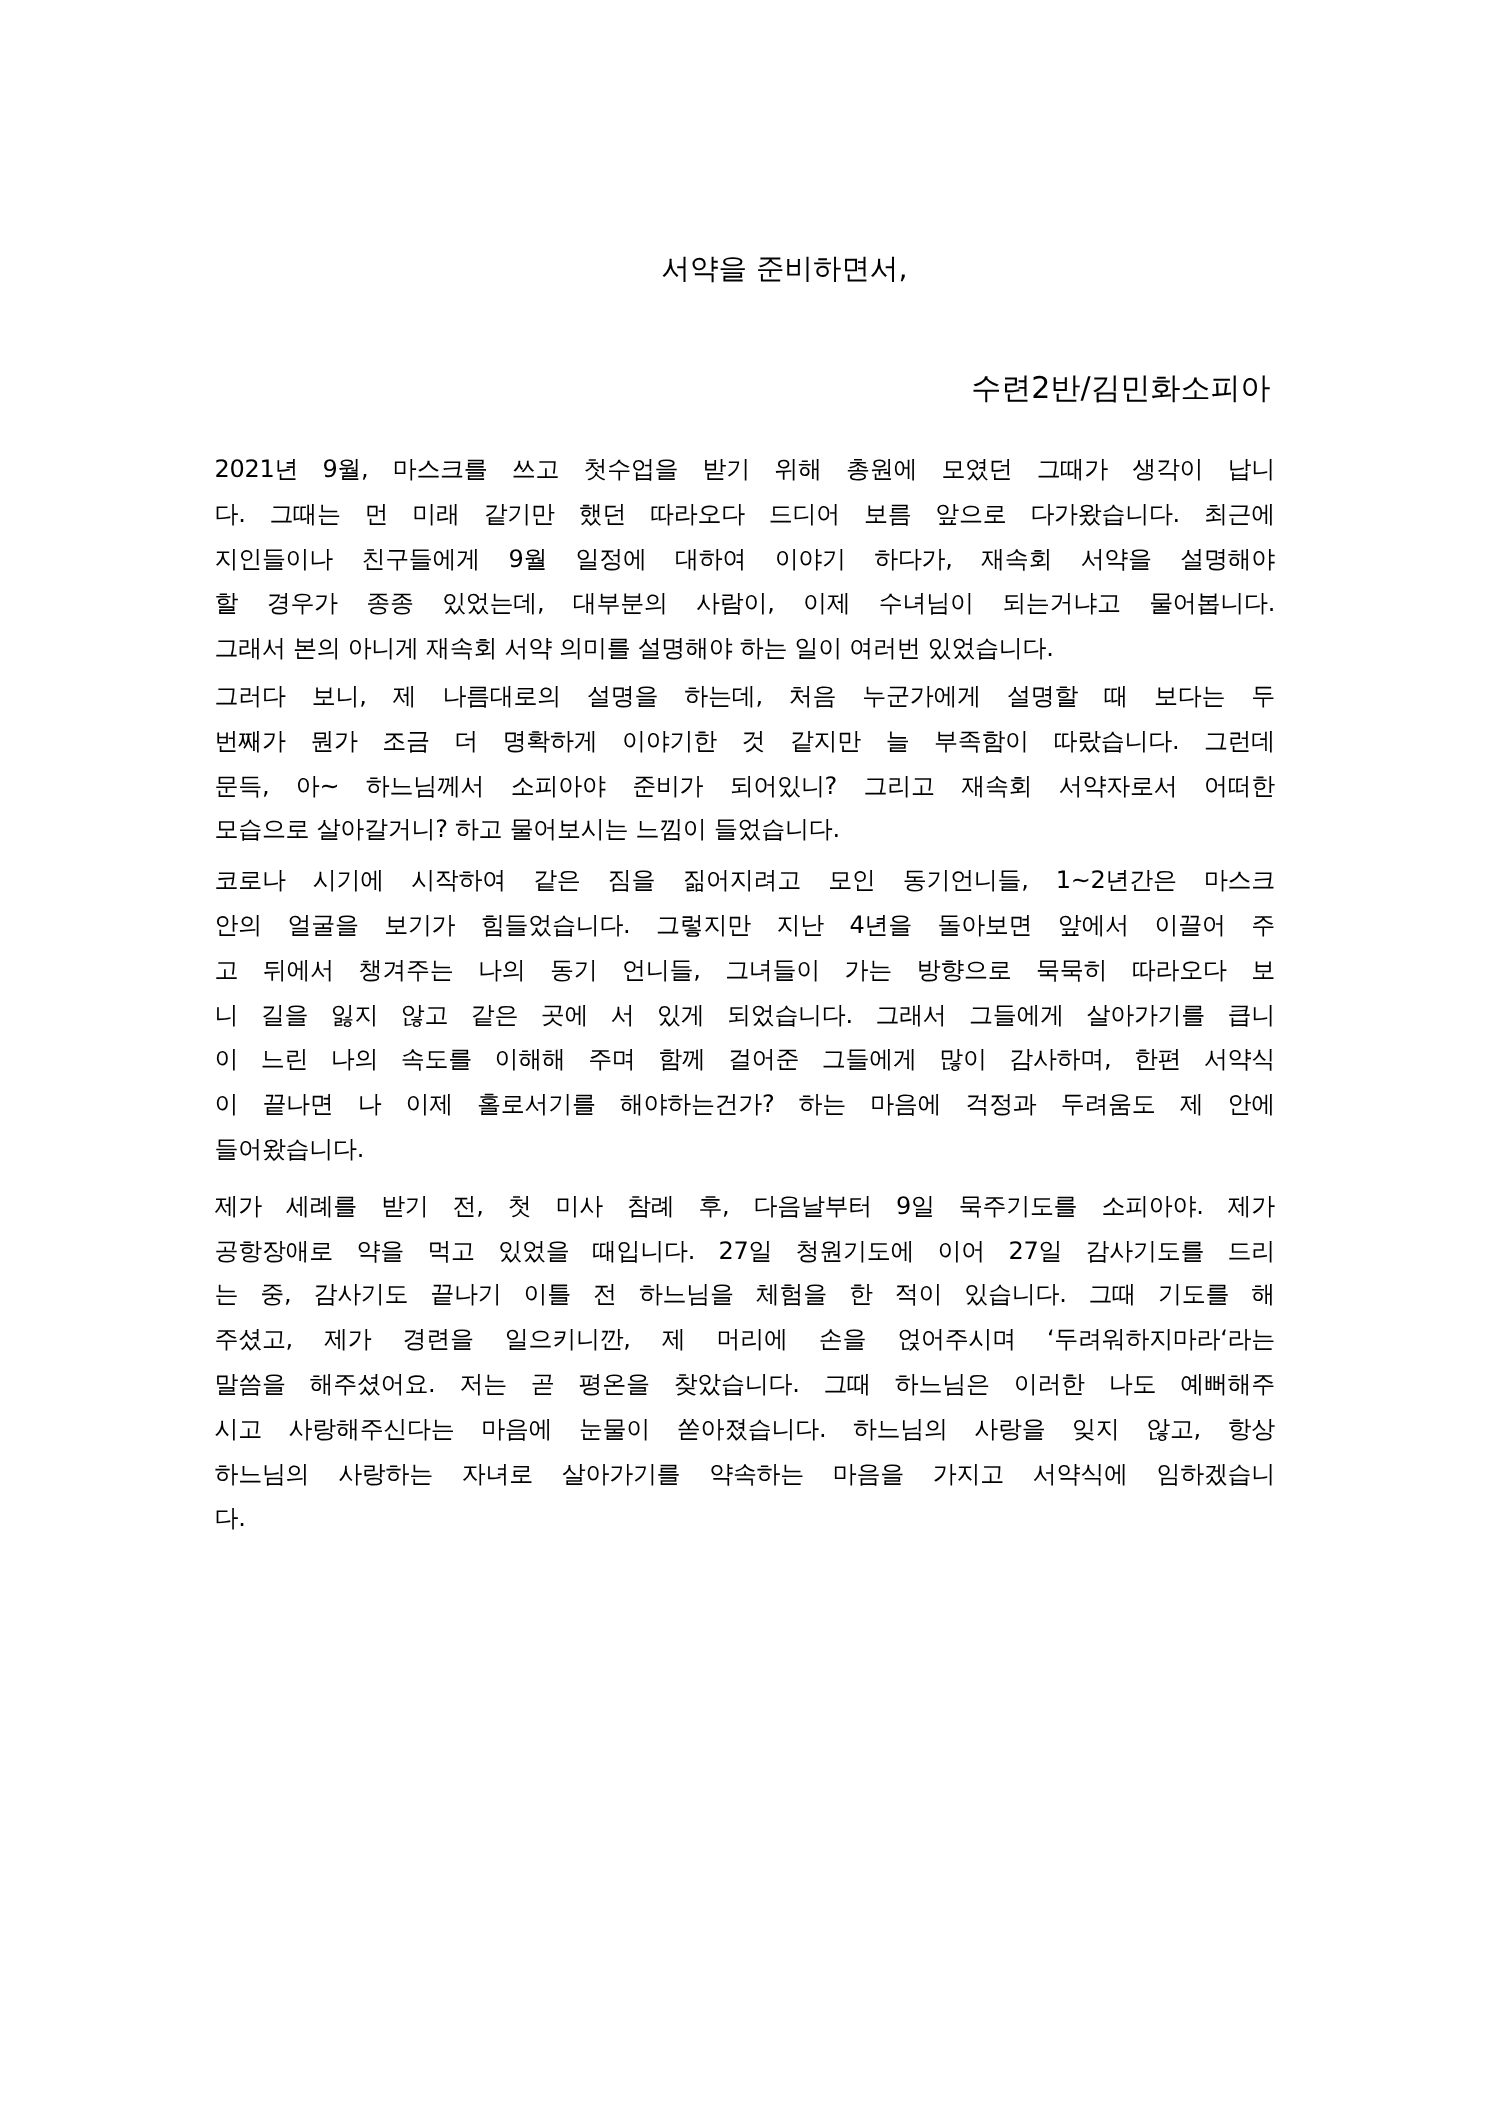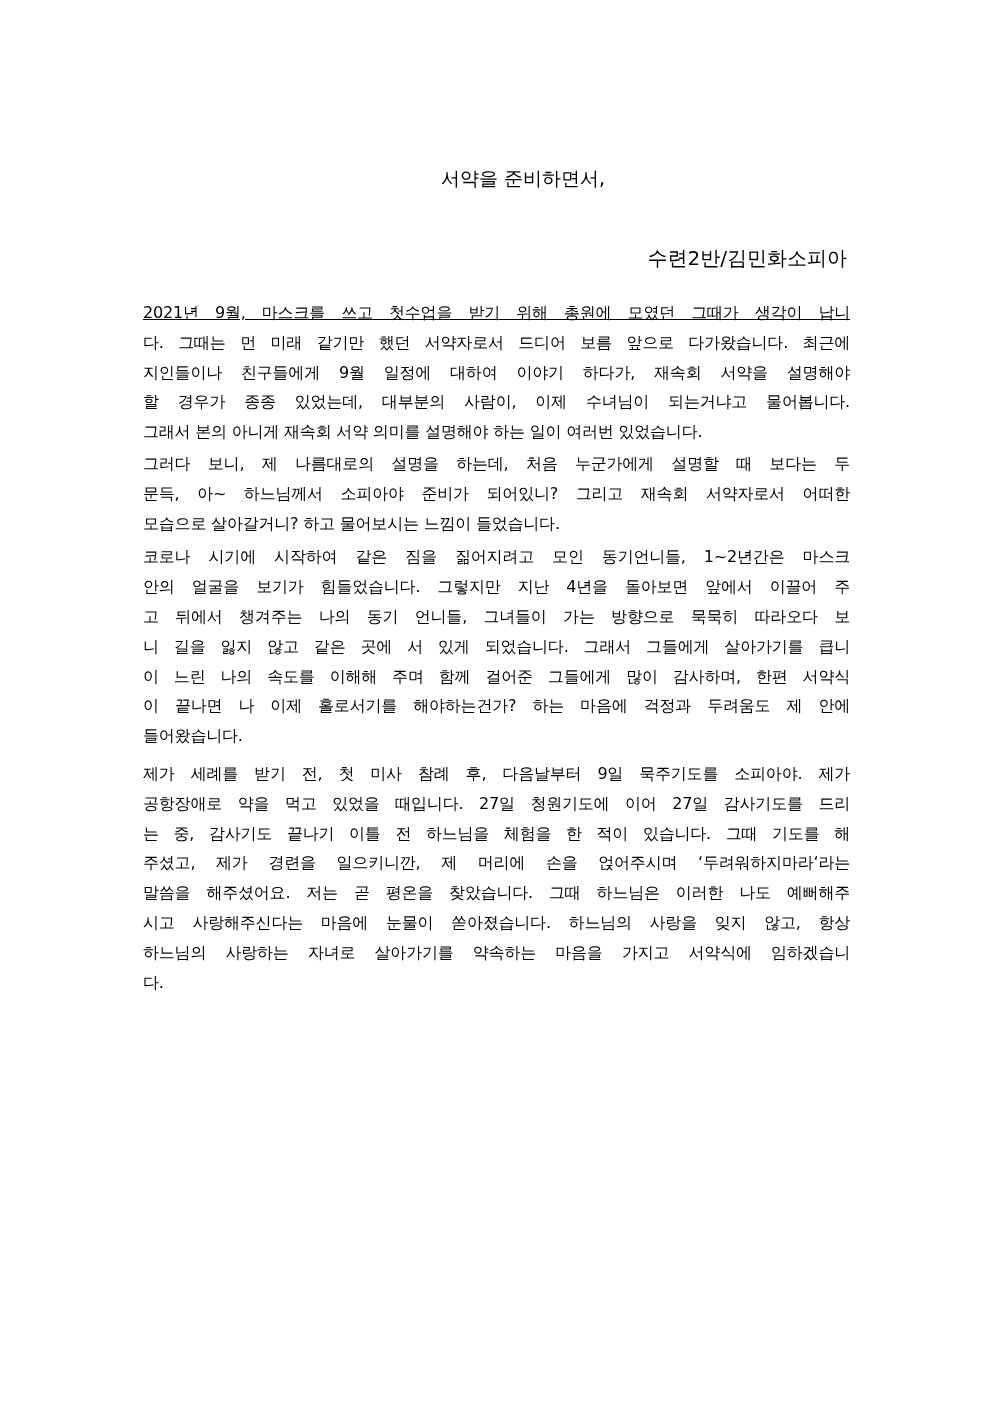--- a/index.html
+++ b/index.html
@@ -20,28 +20,29 @@
 </style>
 </head>
 <body>
 
 <div>
   <div class="title">서약을 준비하면서,</div>
   <div class="author">수련2반/김민화소피아</div>
 
   <div class="body">
     <p class="para p1">
-      <span class="line" style="white-space: normal; overflow: hidden; text-decoration: underline;">2021년 9월, 마스크를 쓰고 첫수업을 받기 위해 총원에 모였던 그때가 생각이 납니</span>
-      <span class="line" style="white-space: normal; overflow: hidden;">다. 그때는 먼 미래 같기만 했던 서약자로서 드디어 보름 앞으로 다가왔습니다. 최근에</span>
+      <span class="line" style="white-space: normal; overflow: hidden;">2021년 9월, 마스크를 쓰고 첫수업을 받기 위해 총원에 모였던 그때가 생각이 납니</span>
+      <span class="line" style="white-space: normal; overflow: hidden;">다. 그때는 먼 미래 같기만 했던 따라오다 드디어 보름 앞으로 다가왔습니다. 최근에</span>
       <span class="line" style="white-space: normal; overflow: hidden;">지인들이나 친구들에게 9월 일정에 대하여 이야기 하다가, 재속회 서약을 설명해야</span>
       <span class="line" style="white-space: normal; overflow: hidden;">할 경우가 종종 있었는데, 대부분의 사람이, 이제 수녀님이 되는거냐고 물어봅니다.</span>
       <span class="line last" style="white-space: normal; overflow: hidden;">그래서 본의 아니게 재속회 서약 의미를 설명해야 하는 일이 여러번 있었습니다.</span>
     </p>
     <p class="para p2">
       <span class="line" style="white-space: normal; overflow: hidden;">그러다 보니, 제 나름대로의 설명을 하는데, 처음 누군가에게 설명할 때 보다는 두</span>
+      <span class="line" style="white-space: normal; overflow: hidden;">번째가 뭔가 조금 더 명확하게 이야기한 것 같지만 늘 부족함이 따랐습니다. 그런데</span>
       <span class="line" style="white-space: normal; overflow: hidden;">문득, 아~ 하느님께서 소피아야 준비가 되어있니? 그리고 재속회 서약자로서 어떠한</span>
       <span class="line last" style="white-space: normal; overflow: hidden;">모습으로 살아갈거니? 하고 물어보시는 느낌이 들었습니다.</span>
     </p>
     <p class="para p3">
       <span class="line" style="white-space: normal; overflow: hidden;">코로나 시기에 시작하여 같은 짐을 짊어지려고 모인 동기언니들, 1~2년간은 마스크</span>
       <span class="line" style="white-space: normal; overflow: hidden;">안의 얼굴을 보기가 힘들었습니다. 그렇지만 지난 4년을 돌아보면 앞에서 이끌어 주</span>
       <span class="line" style="white-space: normal; overflow: hidden;">고 뒤에서 챙겨주는 나의 동기 언니들, 그녀들이 가는 방향으로 묵묵히 따라오다 보</span>
       <span class="line" style="white-space: normal; overflow: hidden;">니 길을 잃지 않고 같은 곳에 서 있게 되었습니다. 그래서 그들에게 살아가기를 큽니</span>
       <span class="line" style="white-space: normal; overflow: hidden;">이 느린 나의 속도를 이해해 주며 함께 걸어준 그들에게 많이 감사하며, 한편 서약식</span>
       <span class="line" style="white-space: normal; overflow: hidden;">이 끝나면 나 이제 홀로서기를 해야하는건가? 하는 마음에 걱정과 두려움도 제 안에</span>

